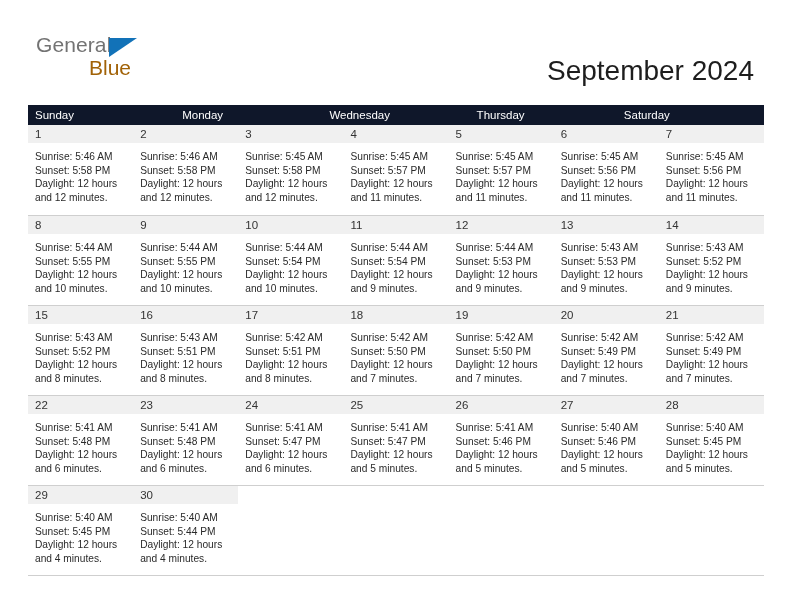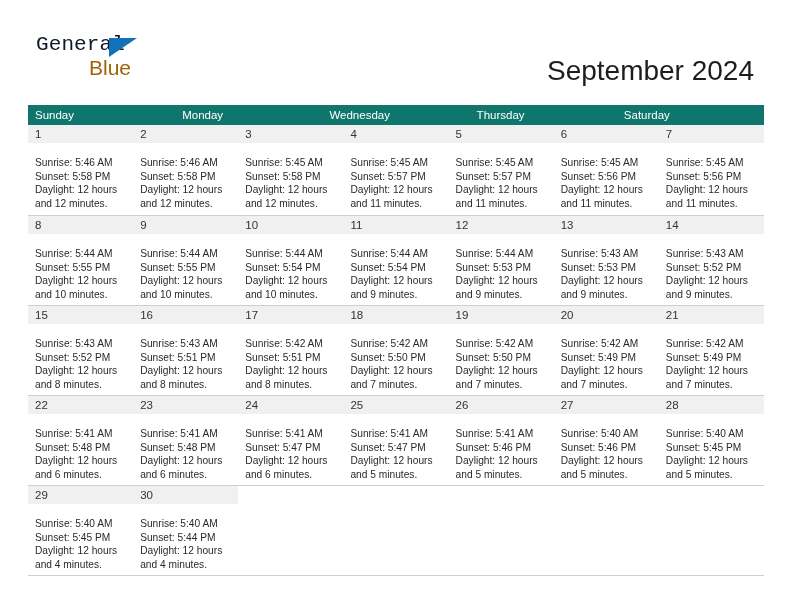--- a/index.html
+++ b/index.html
@@ -35,22 +35,22 @@
     top: 33px;
     width: 130px;
     height: 52px;
   }
   .logo-general {
     position: absolute;
     left: 0;
     top: 0;
     font-size: 21px;
     letter-spacing: 0.1px;
-    color: #0f172a;
-    font-family: Liberation Mono, monospace;
+    color: #737373;
+    font-family: Liberation Sans, sans-serif;
   }
   .logo-tri {
     position: absolute;
     left: 73px;
     top: 5px;
     width: 0;
     height: 0;
     border-left: 28px solid #1272b8;
     border-bottom: 19px solid transparent;
   }
@@ -89,21 +89,21 @@
   .calendar {
     position: absolute;
     left: 28px;
     top: 105px;
     width: 736px;
   }
   .weekdays {
     display: flex;
     width: 736px;
     height: 20px;
-    background: #0f766e;
+    background: #0f172a;
   }
   .weekday {
     flex: 1 1 0;
     color: #ffffff;
     font-size: 11.5px;
     line-height: 20px;
     padding-left: 7px;
     box-sizing: border-box;
     white-space: nowrap;
   }
@@ -132,21 +132,21 @@
     line-height: 18px;
     font-size: 11.5px;
     color: #333333;
     padding-left: 7px;
     box-sizing: border-box;
   }
   .daycell.empty .datenum {
     background: transparent;
   }
   .lines {
-    padding: 13px 4px 0 7px;
+    padding: 7px 4px 0 7px;
   }
   .line {
     font-size: 10.2px;
     line-height: 13.6px;
     color: #2a2a2a;
     white-space: nowrap;
   }
   .grid-bottom {
     width: 736px;
     height: 0;

